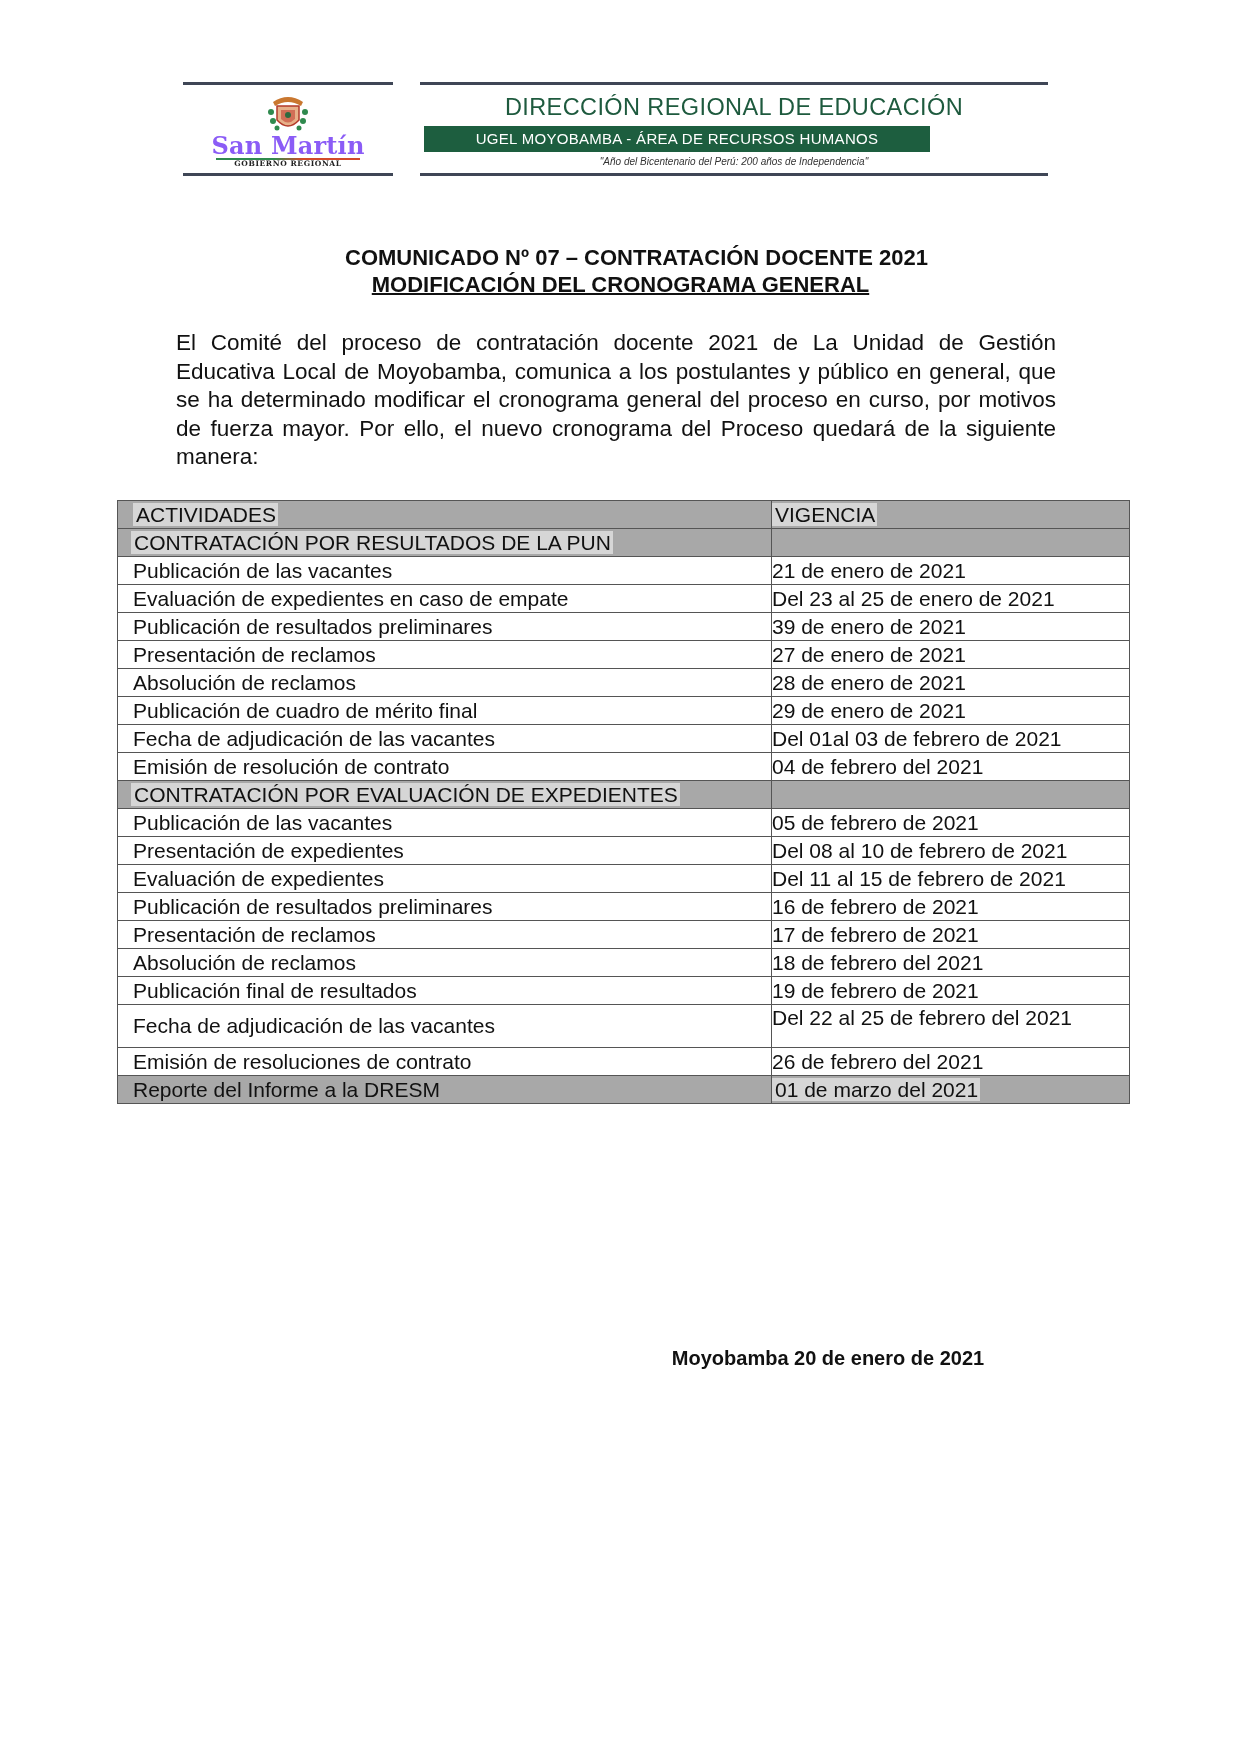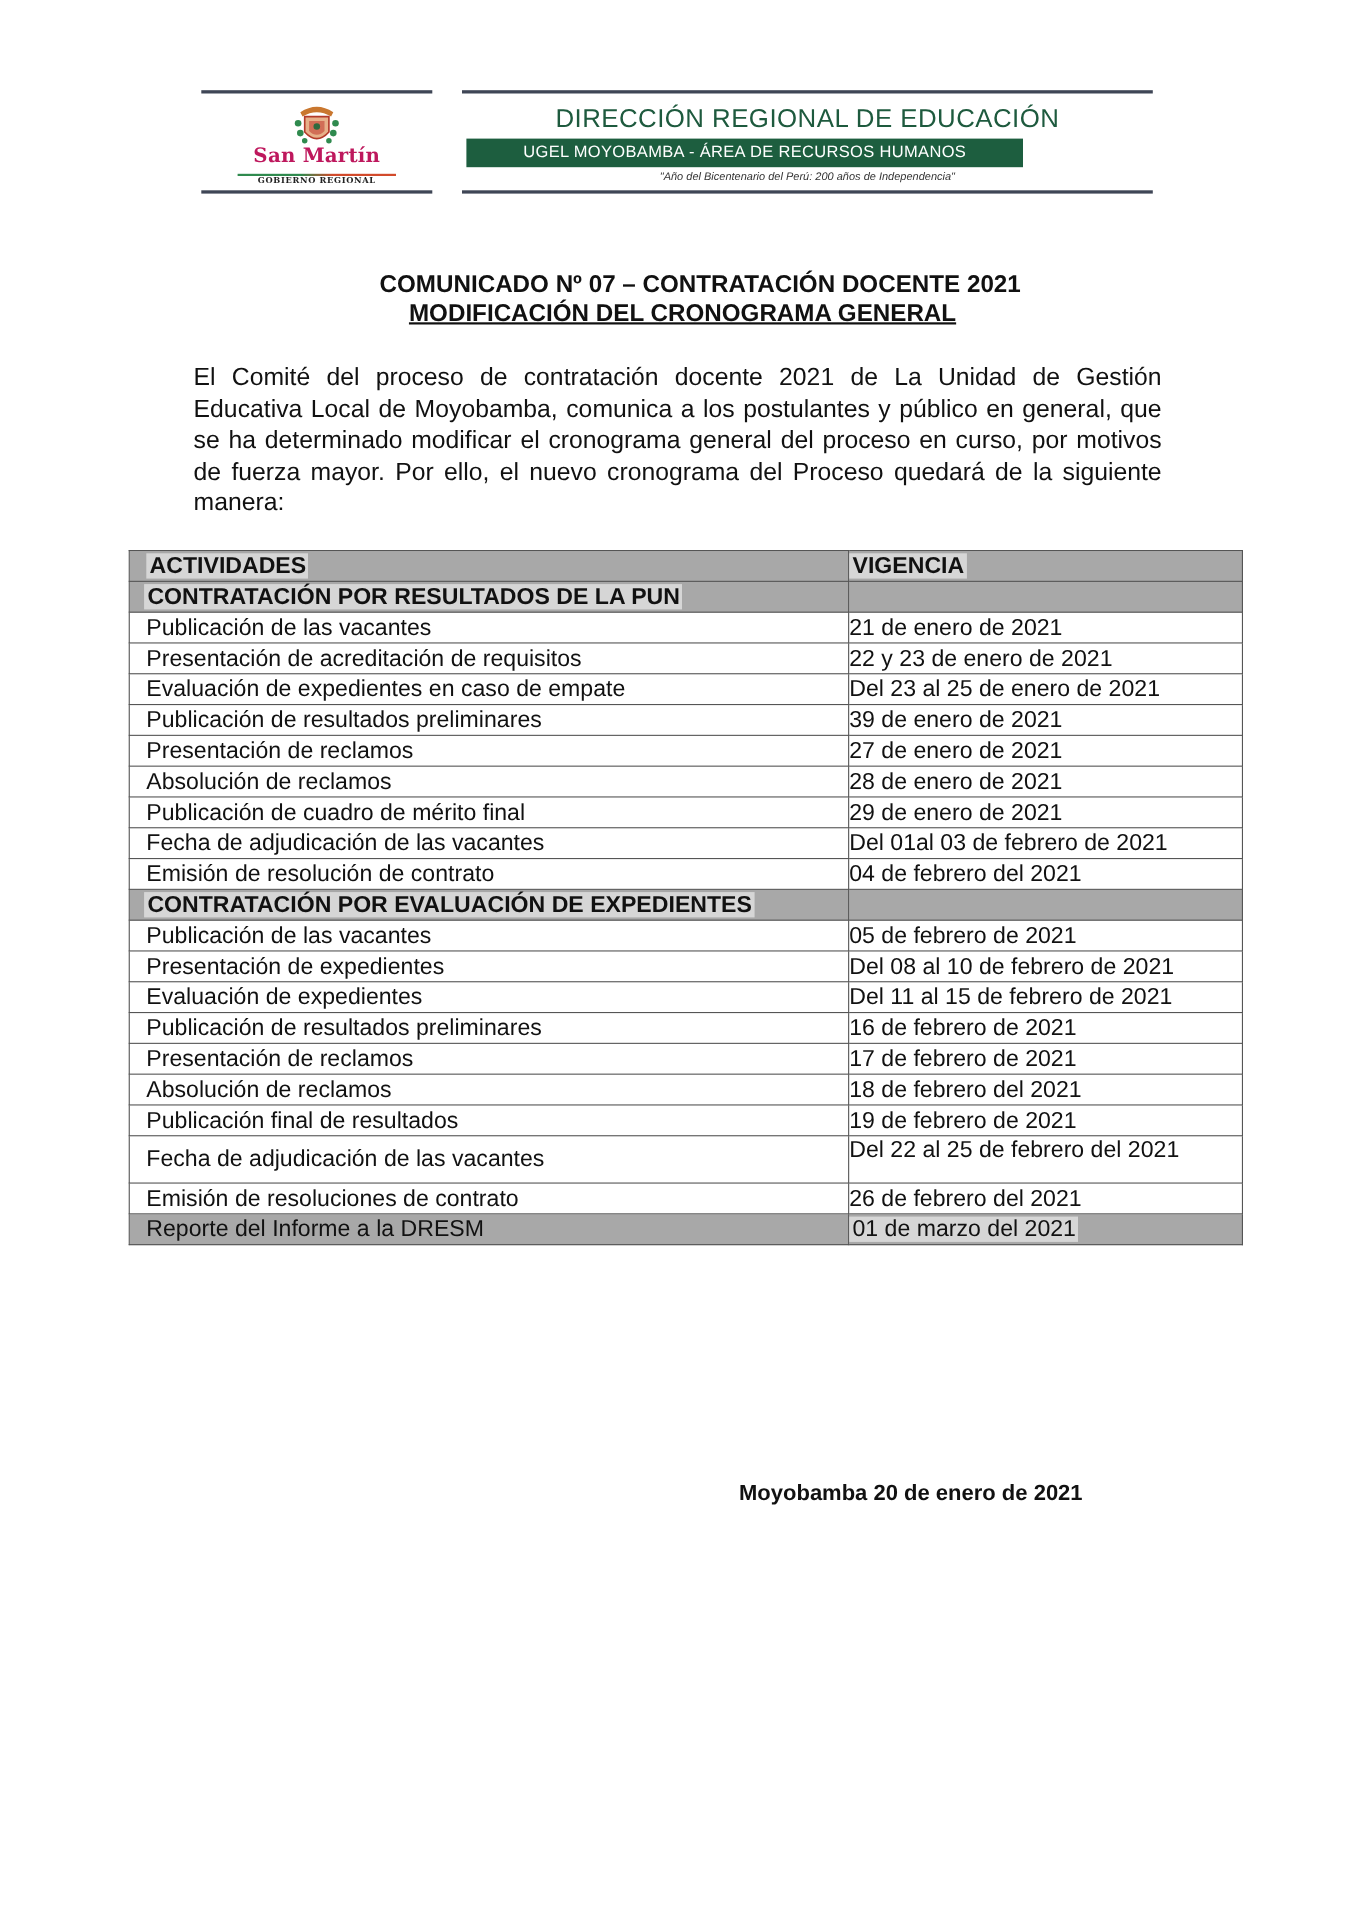--- a/index.html
+++ b/index.html
@@ -4,21 +4,21 @@
   <style>
     html, body { margin: 0; padding: 0; background: #ffffff; }
     body { width: 1241px; height: 1754px; position: relative; font-family: "Liberation Sans", sans-serif; color: #111; overflow: hidden; }
 
     
     .hdr-left { position: absolute; left: 183px; top: 82px; width: 210px; height: 94px; }
     .hdr-left .rule-top, .hdr-left .rule-bot { position: absolute; left: 0; width: 210px; height: 3px; background: #3f4656; }
     .hdr-left .rule-top { top: 0; }
     .hdr-left .rule-bot { top: 91px; }
     .crest { position: absolute; left: 80px; top: 12px; width: 50px; height: 40px; }
-    .sanmartin { position: absolute; left: 0; top: 49px; width: 210px; text-align: center; font-family: "DejaVu Serif", serif; font-weight: bold; font-size: 18px; color: #be185d; letter-spacing: 0.2px; }
+    .sanmartin { position: absolute; left: 0; top: 49px; width: 210px; text-align: center; font-family: "DejaVu Serif", serif; font-weight: bold; font-size: 24px; color: #8b5cf6; letter-spacing: 0.2px; }
     .sm-line { position: absolute; left: 33px; top: 76px; width: 144px; height: 2px; background: linear-gradient(90deg, #2f8a4e 0%, #2f8a4e 40%, #d24a2b 60%, #d24a2b 100%); }
     .gobierno { position: absolute; left: 0; top: 77px; width: 210px; text-align: center; font-family: "DejaVu Serif", serif; font-size: 7.5px; font-weight: bold; color: #222; letter-spacing: 0.6px; }
 
     .hdr-right { position: absolute; left: 420px; top: 82px; width: 628px; height: 94px; }
     .hdr-right .rule-top, .hdr-right .rule-bot { position: absolute; left: 0; width: 628px; height: 3px; background: #3f4656; }
     .hdr-right .rule-top { top: 0; }
     .hdr-right .rule-bot { top: 91px; }
     .dre { position: absolute; left: 0; top: 12px; width: 628px; text-align: center; font-size: 23.5px; color: #1e5a3e; letter-spacing: 0.4px; }
     .ugel-bar { position: absolute; left: 4px; top: 44px; width: 506px; height: 26px; background: #1d5e3f; color: #fff; text-align: center; font-size: 15px; line-height: 26px; letter-spacing: 0.3px; }
     .lema { position: absolute; left: 0; top: 74px; width: 628px; text-align: center; font-size: 10px; font-style: italic; color: #333; }
@@ -27,21 +27,21 @@
     .title1 { position: absolute; left: 16px; top: 245px; width: 1241px; text-align: center; font-weight: bold; font-size: 22px; }
     .title2 { position: absolute; left: 0; top: 272px; width: 1241px; text-align: center; font-weight: bold; font-size: 22px; text-decoration: underline; text-decoration-thickness: 2px; }
 
     
     .para { position: absolute; left: 176px; top: 329px; width: 880px; font-size: 22.5px; line-height: 28.5px; text-align: justify; }
 
     
     table.sched { position: absolute; left: 117px; top: 500px; width: 1013px; border-collapse: collapse; font-size: 21px; }
     table.sched td { border: 1.5px solid #555; padding: 0 0 0 15px; height: 27px; line-height: 26px; white-space: nowrap; vertical-align: middle; }
     table.sched td.date { padding: 0; width: 357px; }
-    tr.head td, tr.section td { background: #a8a8a8; font-weight: bold; }
+    tr.head td, tr.section td { background: #a8a8a8; font-weight: normal; }
     tr.head .hl, tr.section .hl, tr.final .hl { background: #d6d6d6; padding: 0 2px 0 3px; }
     tr.section td:first-child { padding-left: 13px; }
     tr.final td { background: #a8a8a8; }
     tr.tall td { height: 42px; }
     tr.tall td.date { vertical-align: top; line-height: 26px; }
 
     .signoff { position: absolute; left: 600px; top: 1347px; width: 456px; text-align: center; font-weight: bold; font-size: 20px; }
   </style>
 </head>
 <body>
@@ -86,24 +86,20 @@
       <td class="date"><span class="hl">VIGENCIA</span></td>
     </tr>
 
     <tr class="section">
       <td><span class="hl">CONTRATACIÓN POR RESULTADOS DE LA PUN</span></td>
       <td class="date"></td>
     </tr>
     <tr>
         <td>Publicación de las vacantes</td>
         <td class="date">21 de enero de 2021</td>
-      </tr>
-    <tr>
-        <td>Presentación de acreditación de requisitos</td>
-        <td class="date">22 y 23 de enero de 2021</td>
       </tr>
     <tr>
         <td>Evaluación de expedientes en caso de empate</td>
         <td class="date">Del 23 al 25 de enero de 2021</td>
       </tr>
     <tr>
         <td>Publicación de resultados preliminares</td>
         <td class="date">39 de enero de 2021</td>
       </tr>
     <tr>

